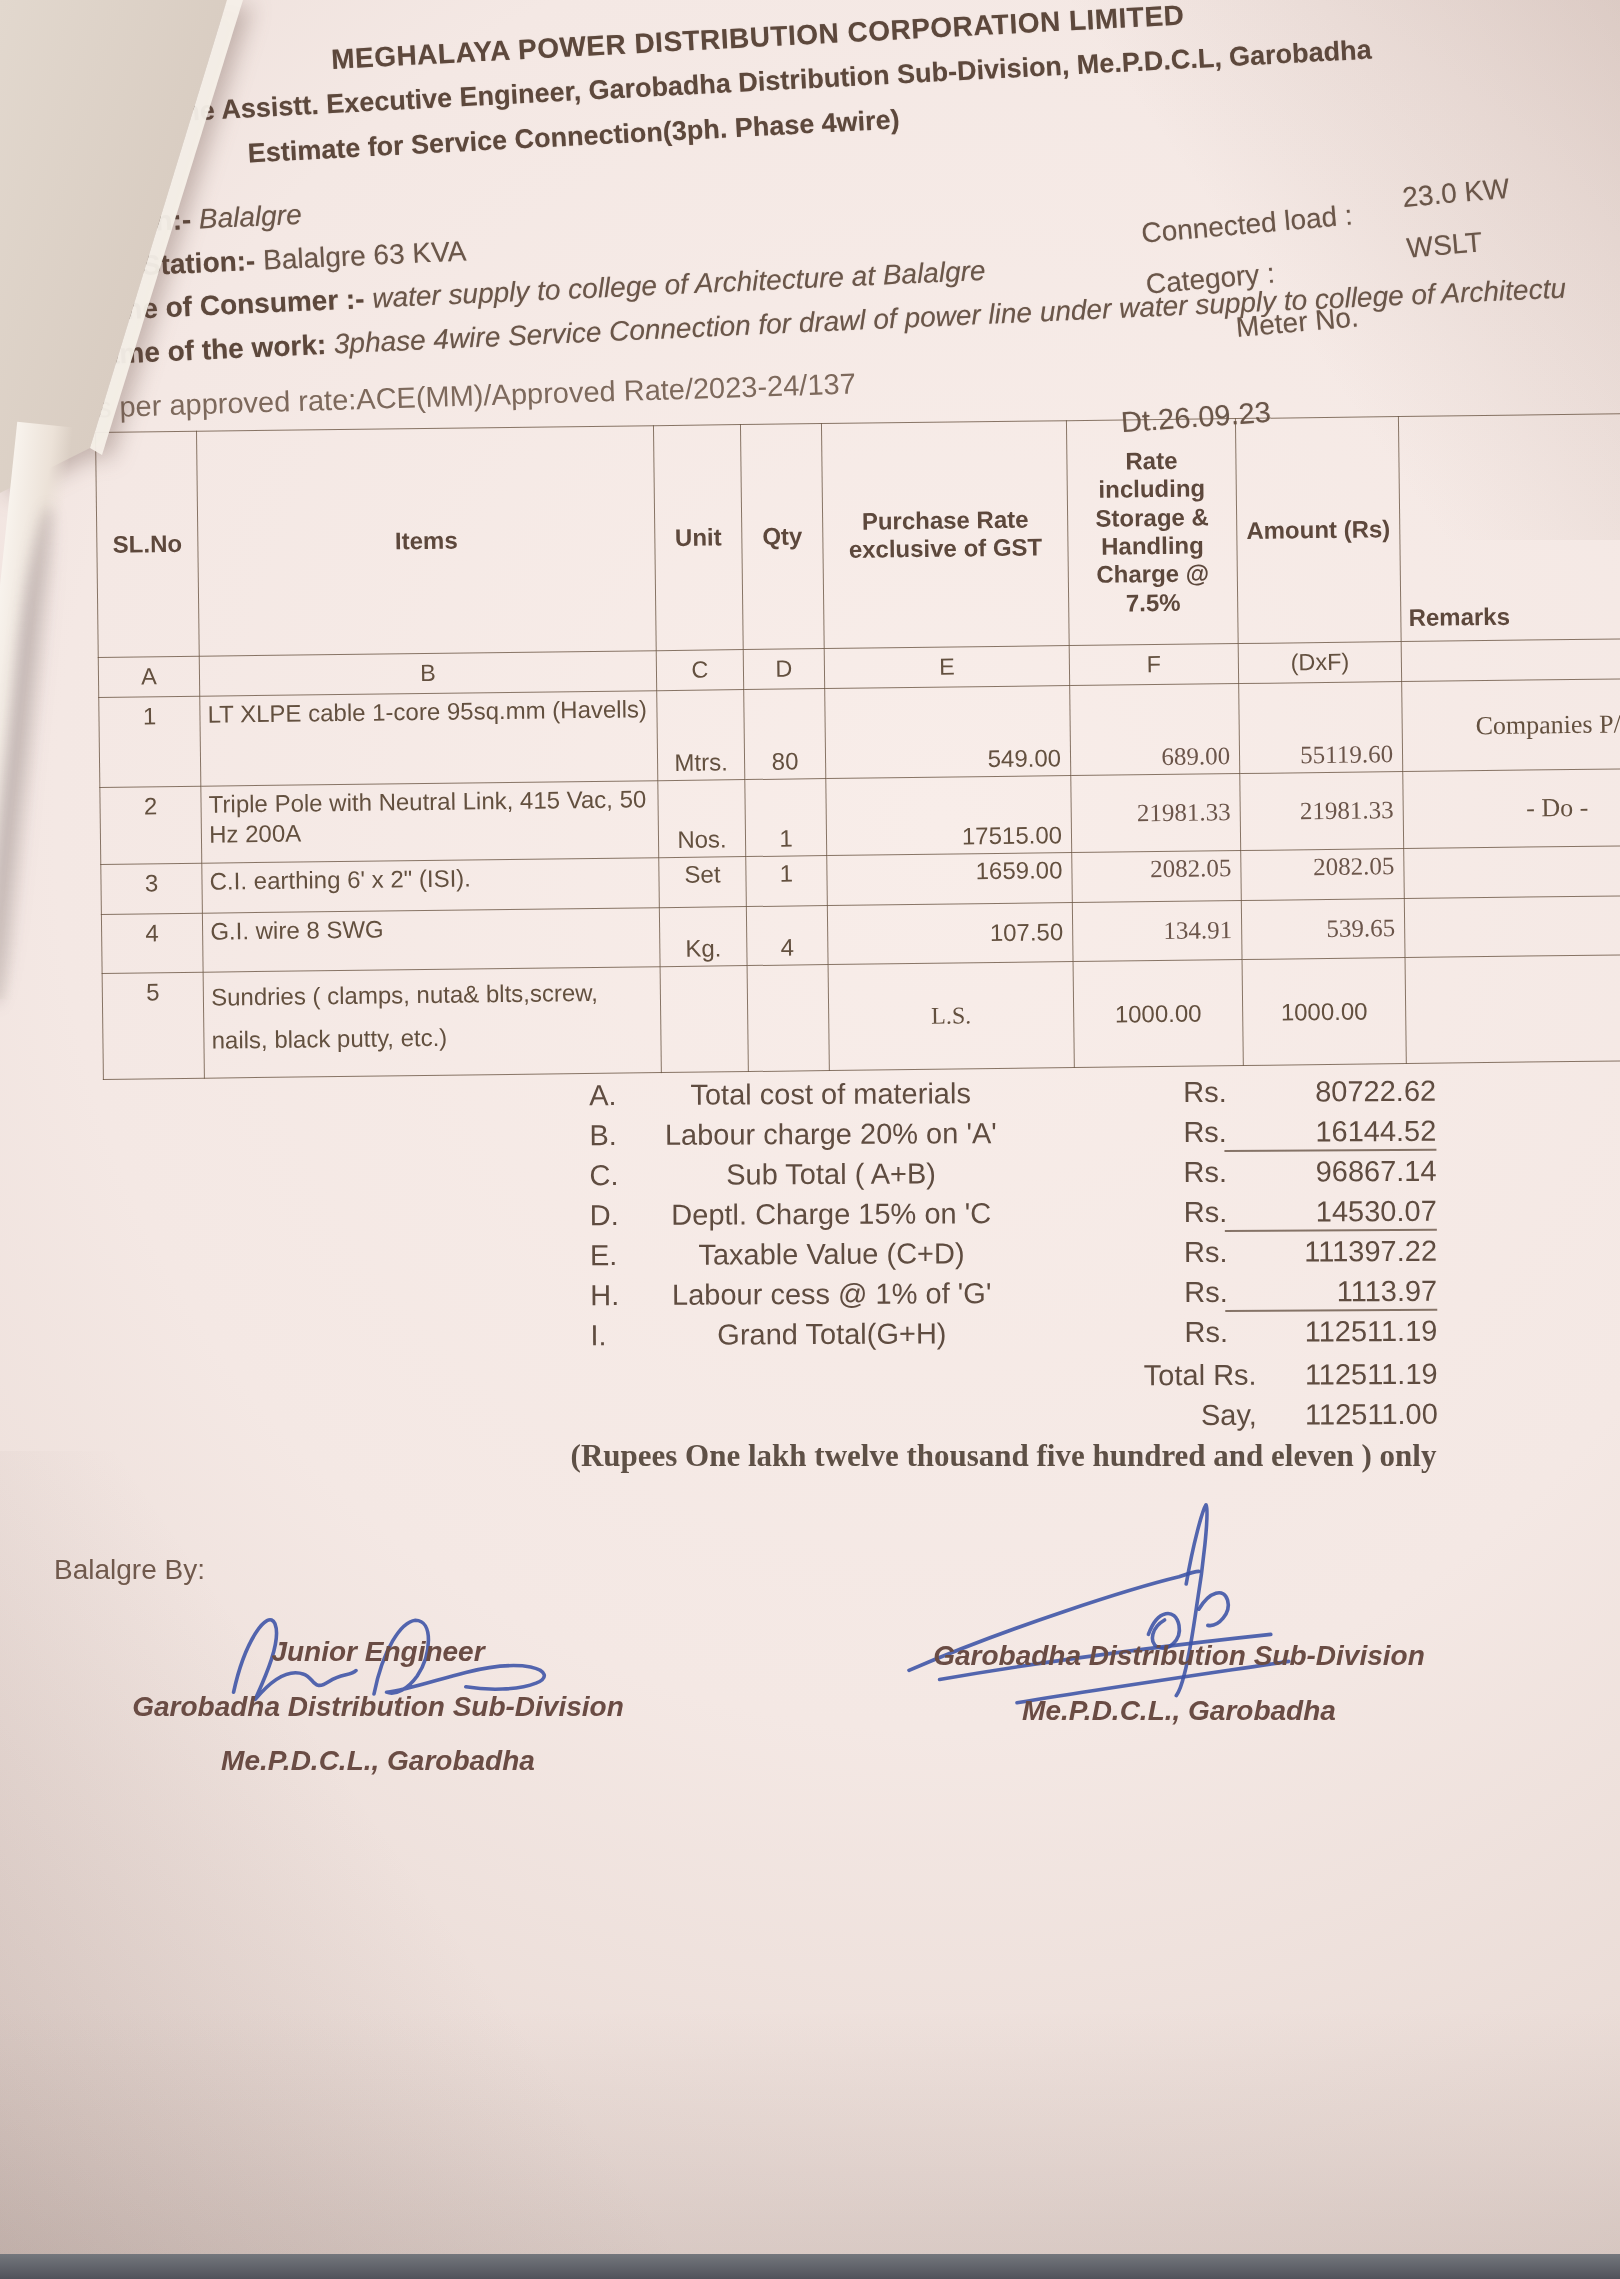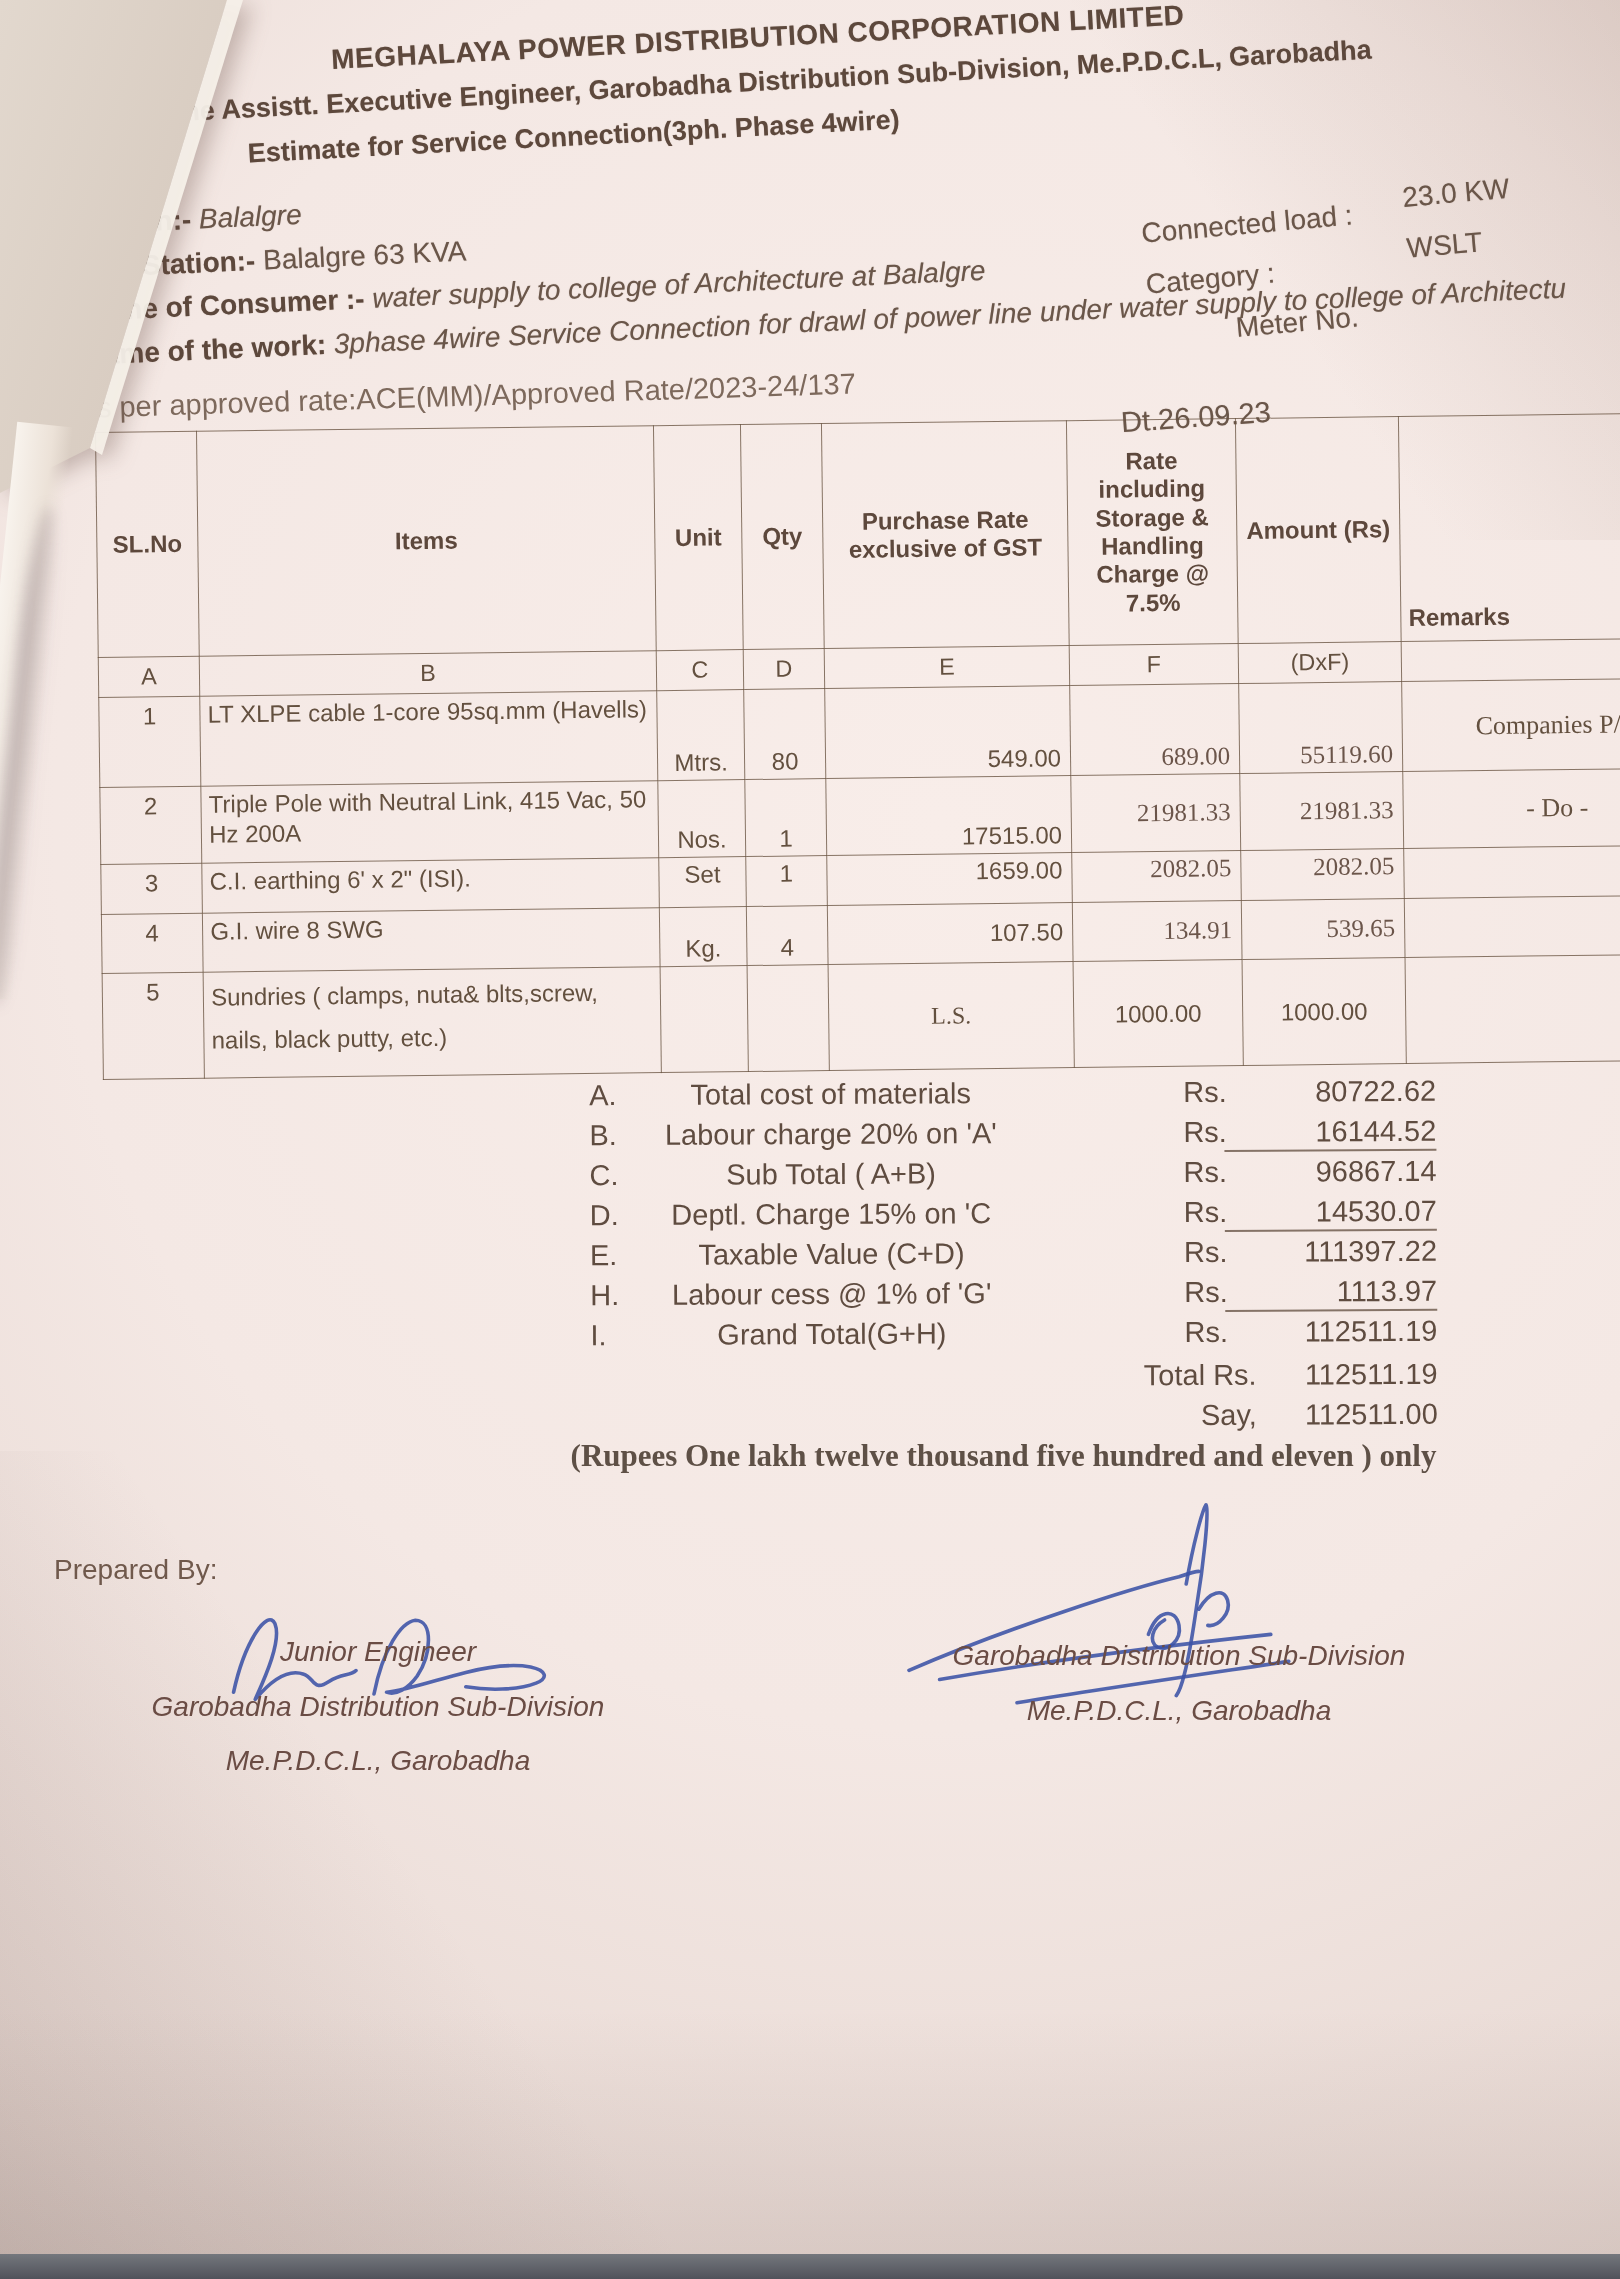--- a/index.html
+++ b/index.html
@@ -92,21 +92,21 @@
   .uline .s-val{border-bottom:2.7px solid rgba(95,75,60,.75);padding-bottom:0.9px;}
   .trow{position:relative;height:40px;}
   .t-label{position:absolute;left:396px;width:270px;text-align:right;}
   .t-val{position:absolute;left:635px;width:212px;text-align:right;}
 
   #words{position:absolute;left:558px;top:1438px;width:891px;text-align:center;
        font-size:31px;color:#5e5046;font-family:"Liberation Serif", serif;font-weight:bold;}
 
   #prepared{position:absolute;left:54px;top:1554px;font-size:28px;color:#70594c;}
 
-  .sigblock{position:absolute;text-align:center;font-weight:normal;font-style:italic;
+  .sigblock{position:absolute;text-align:center;font-weight:bold;font-style:italic;
        color:#6a4c44;font-size:28px;}
   .sigblock div{margin-bottom:22.5px;white-space:nowrap;}
   #sig-left-block{left:108px;top:1636px;width:540px;}
   #sig-right-block{left:900px;top:1640px;width:558px;}
   .sigsvg{position:absolute;}
   .sigsvg path{fill:none;stroke:#3b52a6;stroke-width:4;stroke-linecap:round;
        stroke-linejoin:round;opacity:.88;}
 </style>
 </head>
 <body>
@@ -291,21 +291,21 @@
       <span class="t-val">112511.19</span>
     </div>
     <div class="trow">
       <span class="t-label">Say,</span>
       <span class="t-val">112511.00</span>
     </div>
   </div>
 
   <div id="words">(Rupees One lakh twelve thousand five hundred and eleven ) only</div>
 
-  <div id="prepared">Prepared By:</div>
+  <div id="prepared">Balalgre By:</div>
 
   <svg class="sigsvg" style="left:221px;top:1586px;" width="378" height="135" viewBox="0 0 420 150">
     <path d="M14 118 C26 62 52 24 60 42 C68 62 46 108 38 126 C58 102 76 92 92 98 C104 102 102 118 120 106 C134 97 144 100 150 94"></path>
     <path d="M170 120 C180 70 200 40 216 38 C236 38 234 76 218 100 C208 114 194 122 184 118 C206 116 240 104 272 96 C296 90 322 86 344 90 C362 94 364 102 350 108 C330 116 296 116 272 112"></path>
   </svg>
   <div class="sigblock" id="sig-left-block">
     <div>Junior Engineer</div>
     <div>Garobadha Distribution Sub-Division</div>
     <div>Me.P.D.C.L., Garobadha</div>
   </div>

